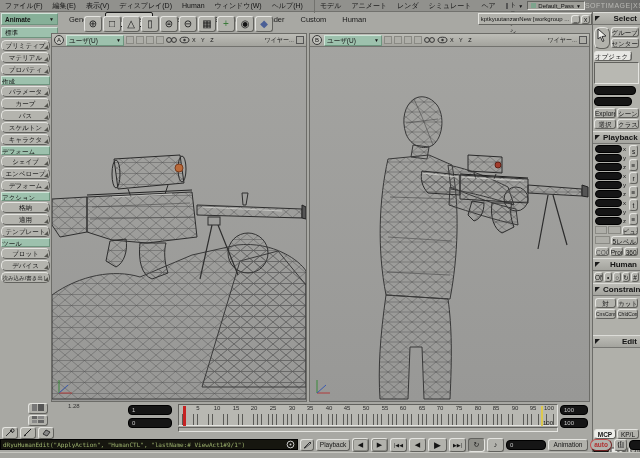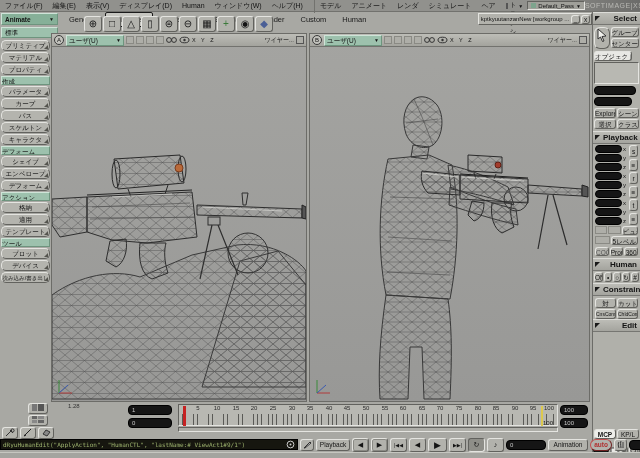--- a/index.html
+++ b/index.html
@@ -373,21 +373,21 @@
   </div>
   <div class="mhdr">Constrain</div>
   <div style="display:flex;gap:1px;margin:2px 2px 0">
     <span class="btn" style="flex:1;height:10px">対</span>
     <span class="btn" style="flex:1;height:10px">カット</span>
   </div>
   <div style="display:flex;gap:1px;margin:1px 2px 0">
     <span class="btn" style="flex:1;height:10px;font-size:5px">CnsComp</span>
     <span class="btn" style="flex:1;height:10px;font-size:5px">ChldComp</span>
   </div>
-  <div class="mhdr" style="margin-top:0">Edit</div>
+  <div class="mhdr" style="margin-top:16px">Edit</div>
 
   <div style="position:absolute;left:1px;bottom:19px;right:1px;display:flex;gap:1px">
     <span class="btn" style="flex:1;height:10px;background:#eeeeea;font-weight:bold">MCP</span>
     <span class="btn" style="flex:1;height:10px">KP/L</span>
   </div>
   <div style="position:absolute;left:0;bottom:4px;right:0;display:flex;gap:1px;align-items:center">
     <span class="pill" style="flex:1;height:9px"></span>
     <svg width="9" height="8">
         <path d="M1 2 L4 2 L5 3 L8 3 L8 7 L1 7 Z" fill="#e8e8e4" stroke="#444"></path>
       </svg>

